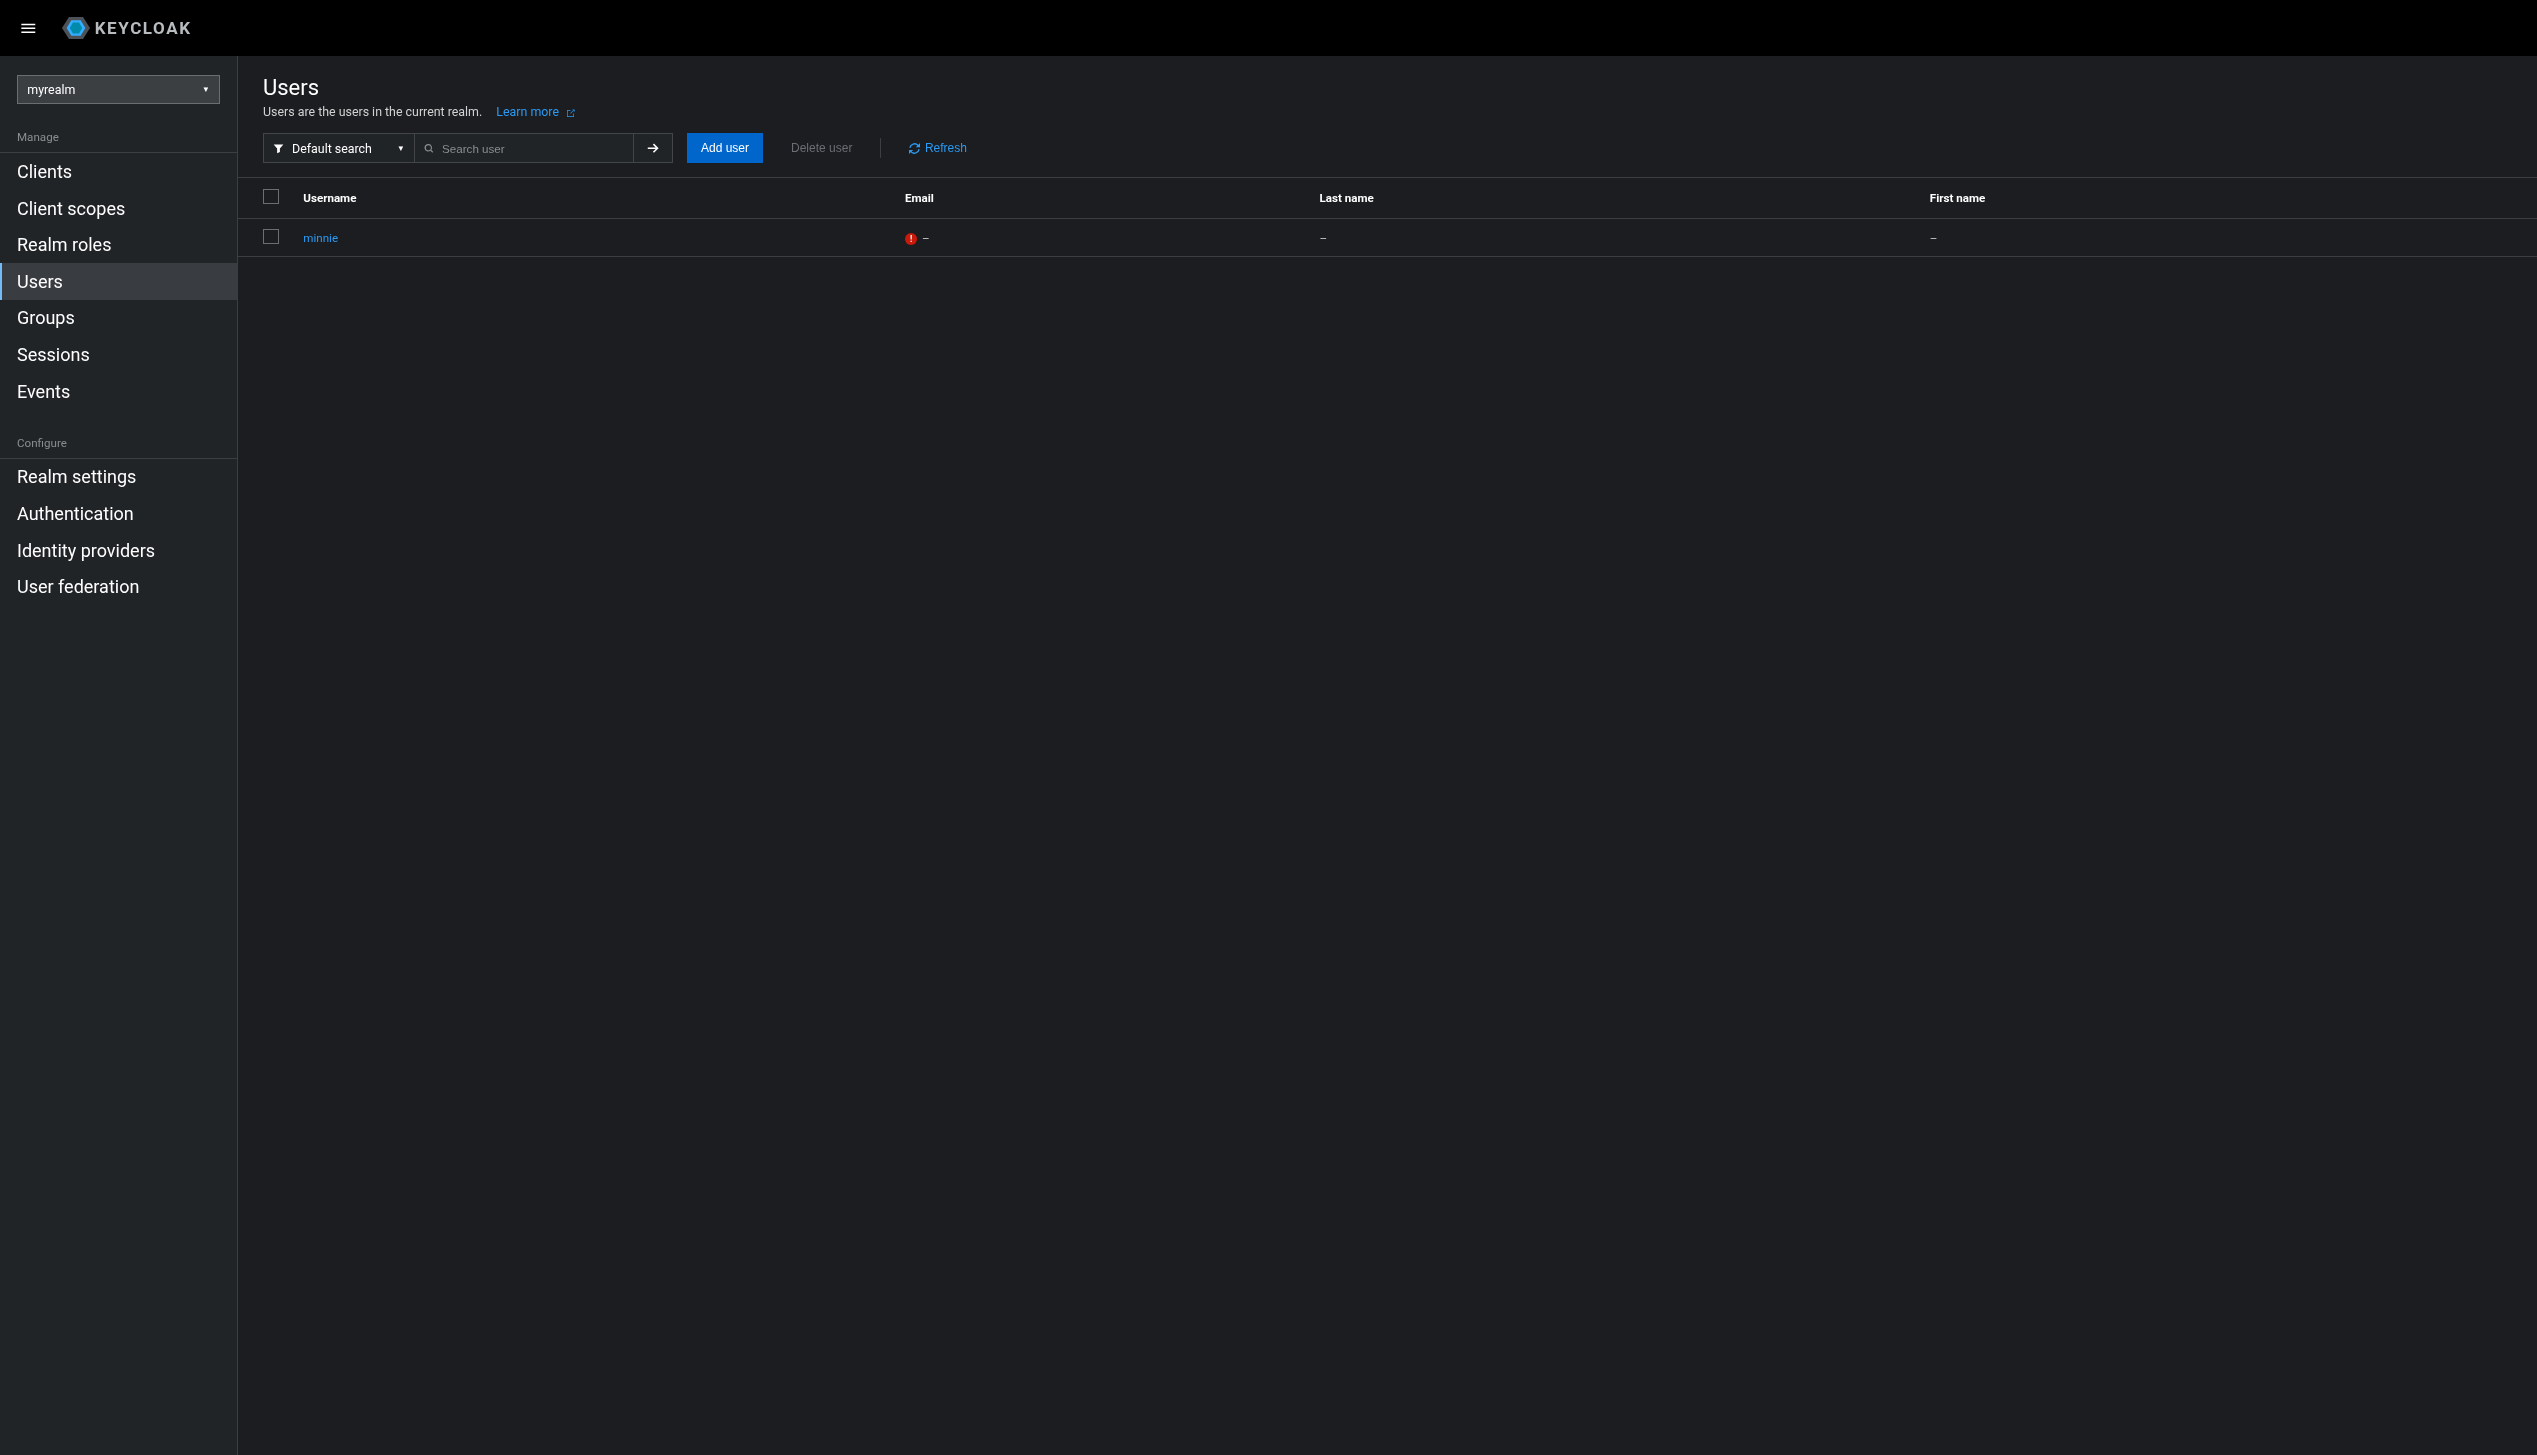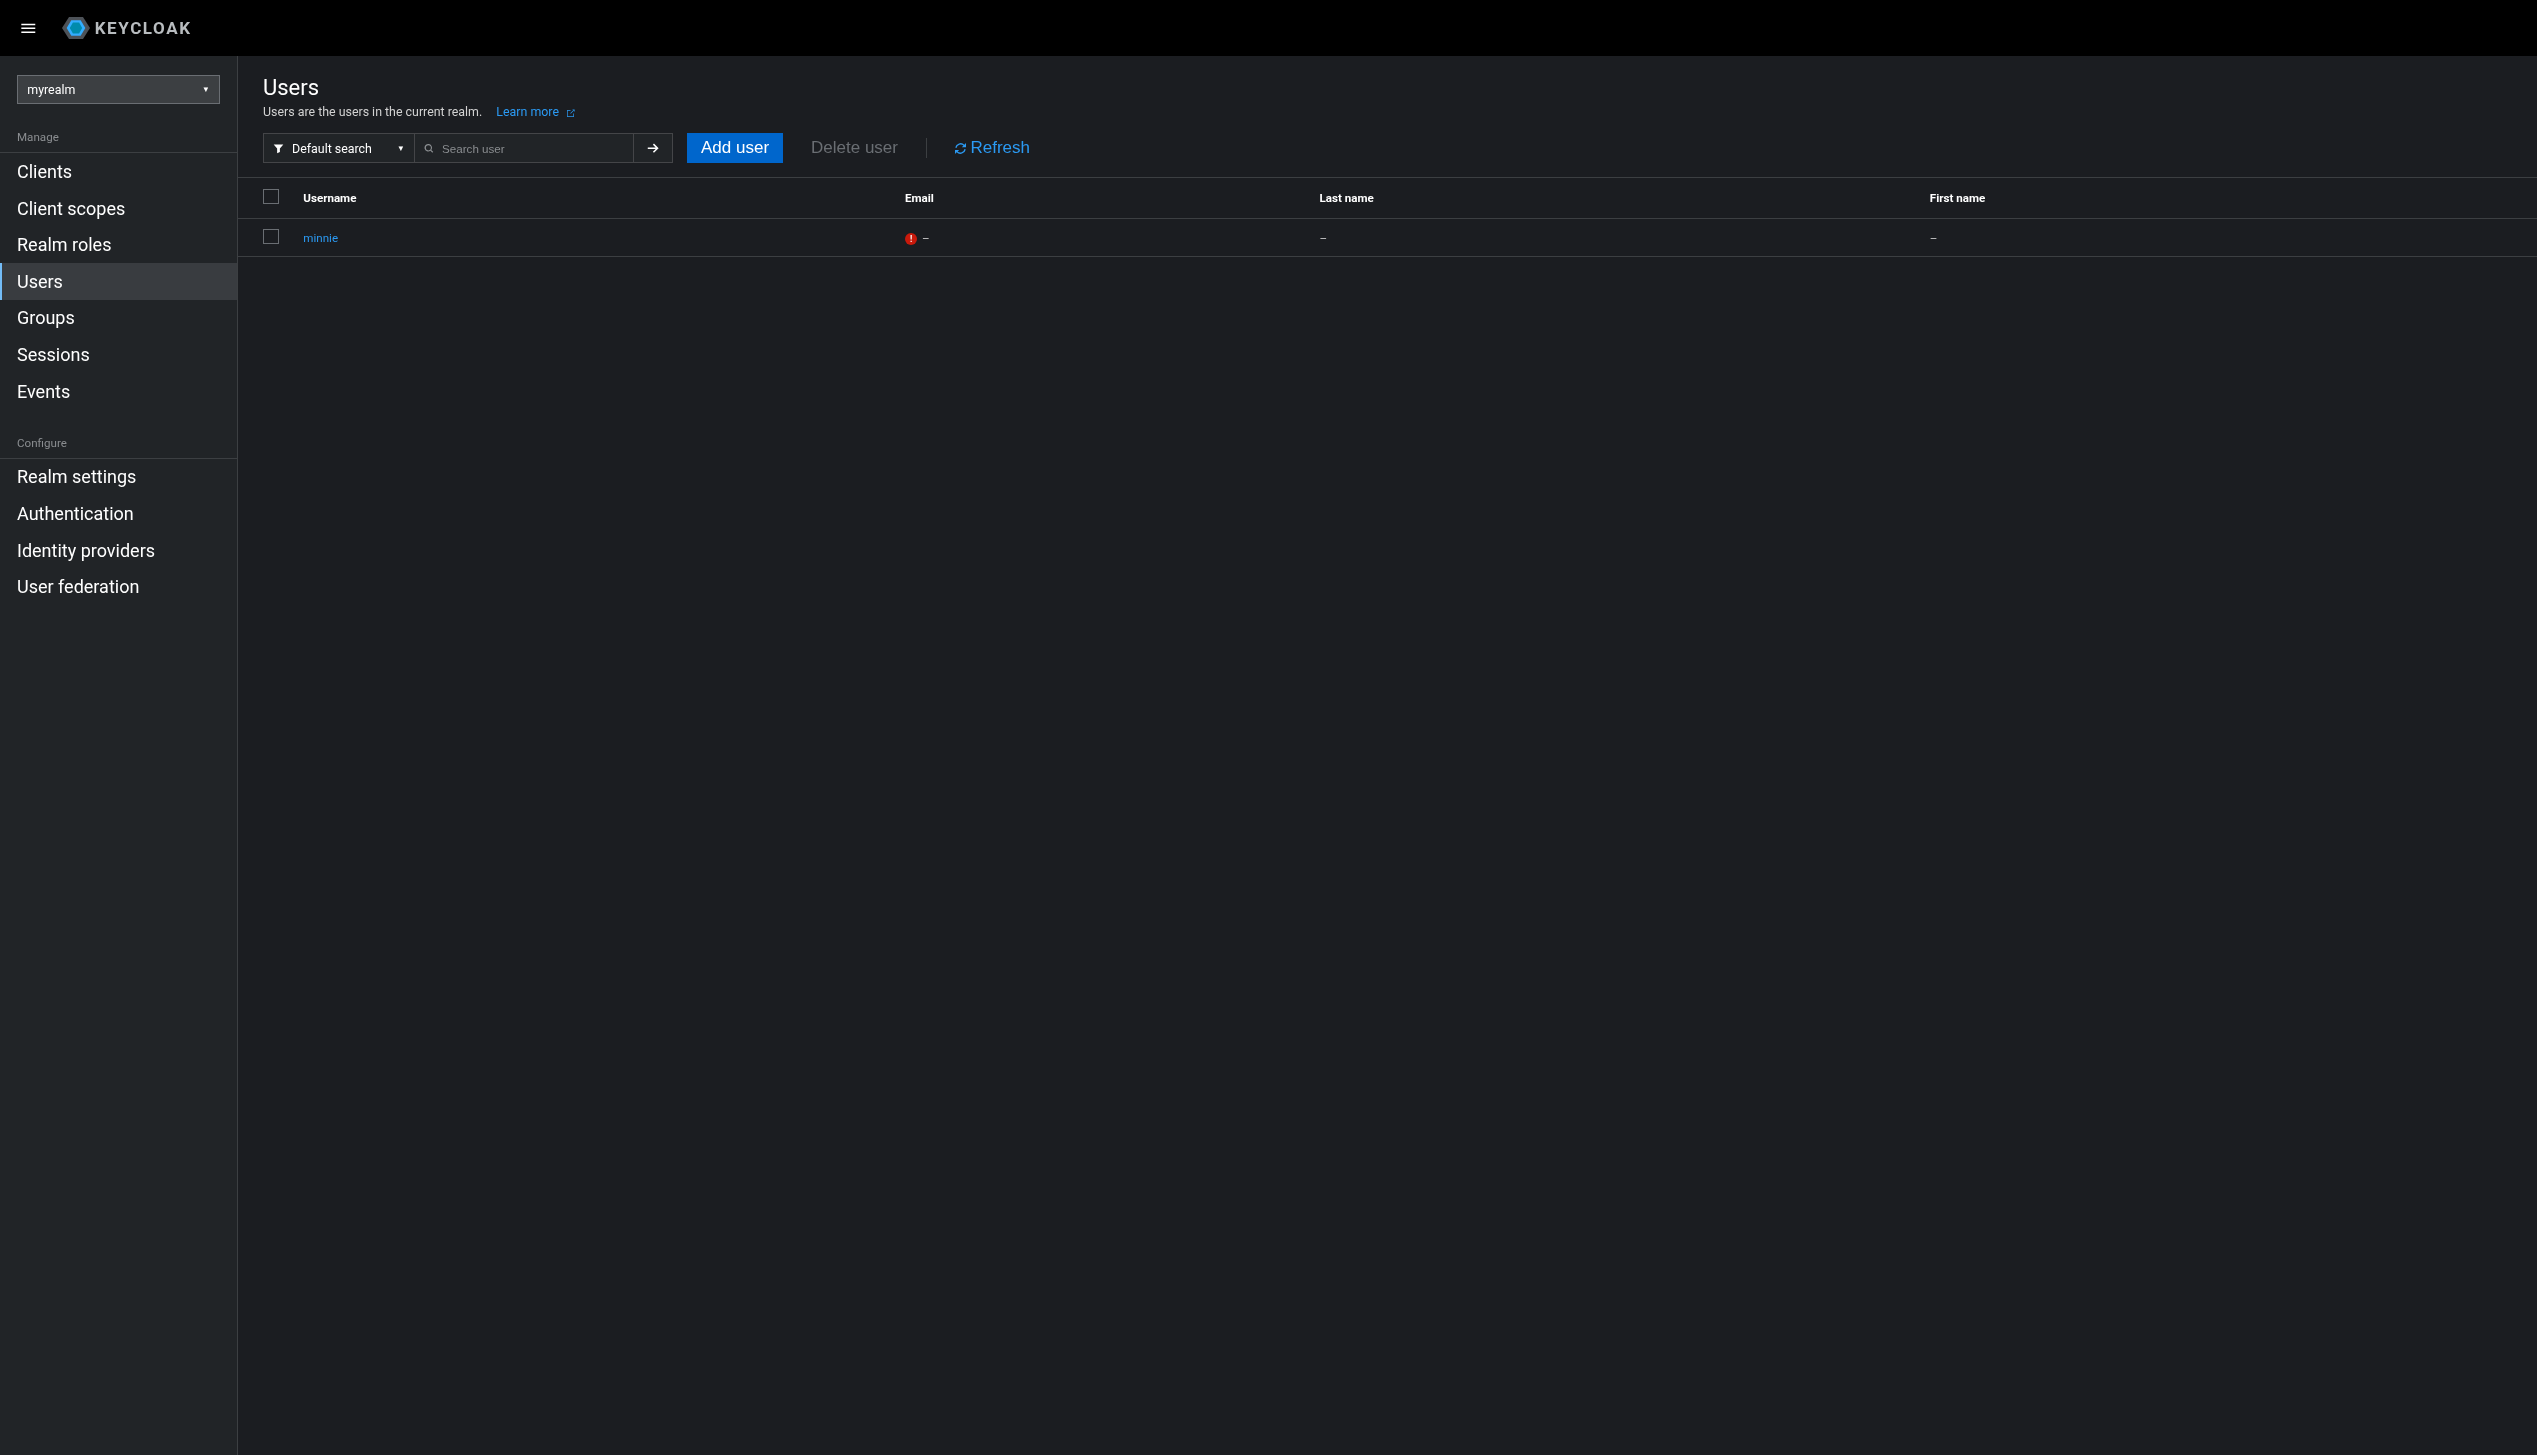--- a/index.html
+++ b/index.html
@@ -190,21 +190,21 @@
       align-items: center;
       justify-content: center;
       cursor: pointer;
     }
     .search-go svg { width: 12.4px; height: 12.4px; fill: #fff; }
     .btn {
       height: 29.5px;
       padding: 0 14px;
       border: none;
       cursor: pointer;
-      font-size: 17px;
+      font-size: 12px;
       display: flex;
       align-items: center;
       gap: 4.7px;
     }
     .btn-primary { background: #06c; color: #fff; margin-left: 14px; }
     .btn-plain { background: transparent; color: #6a6e73; margin-left: 14px; cursor: default; }
     .btn-divider { width:0.8px; height:20px; background:#3c3f42; margin-left:14px; }
     .btn-link { background: transparent; color: #2b9af3; margin-left: 14px; }
     .btn-link svg { width:11px; height:11px; fill:#2b9af3; }
     table {

